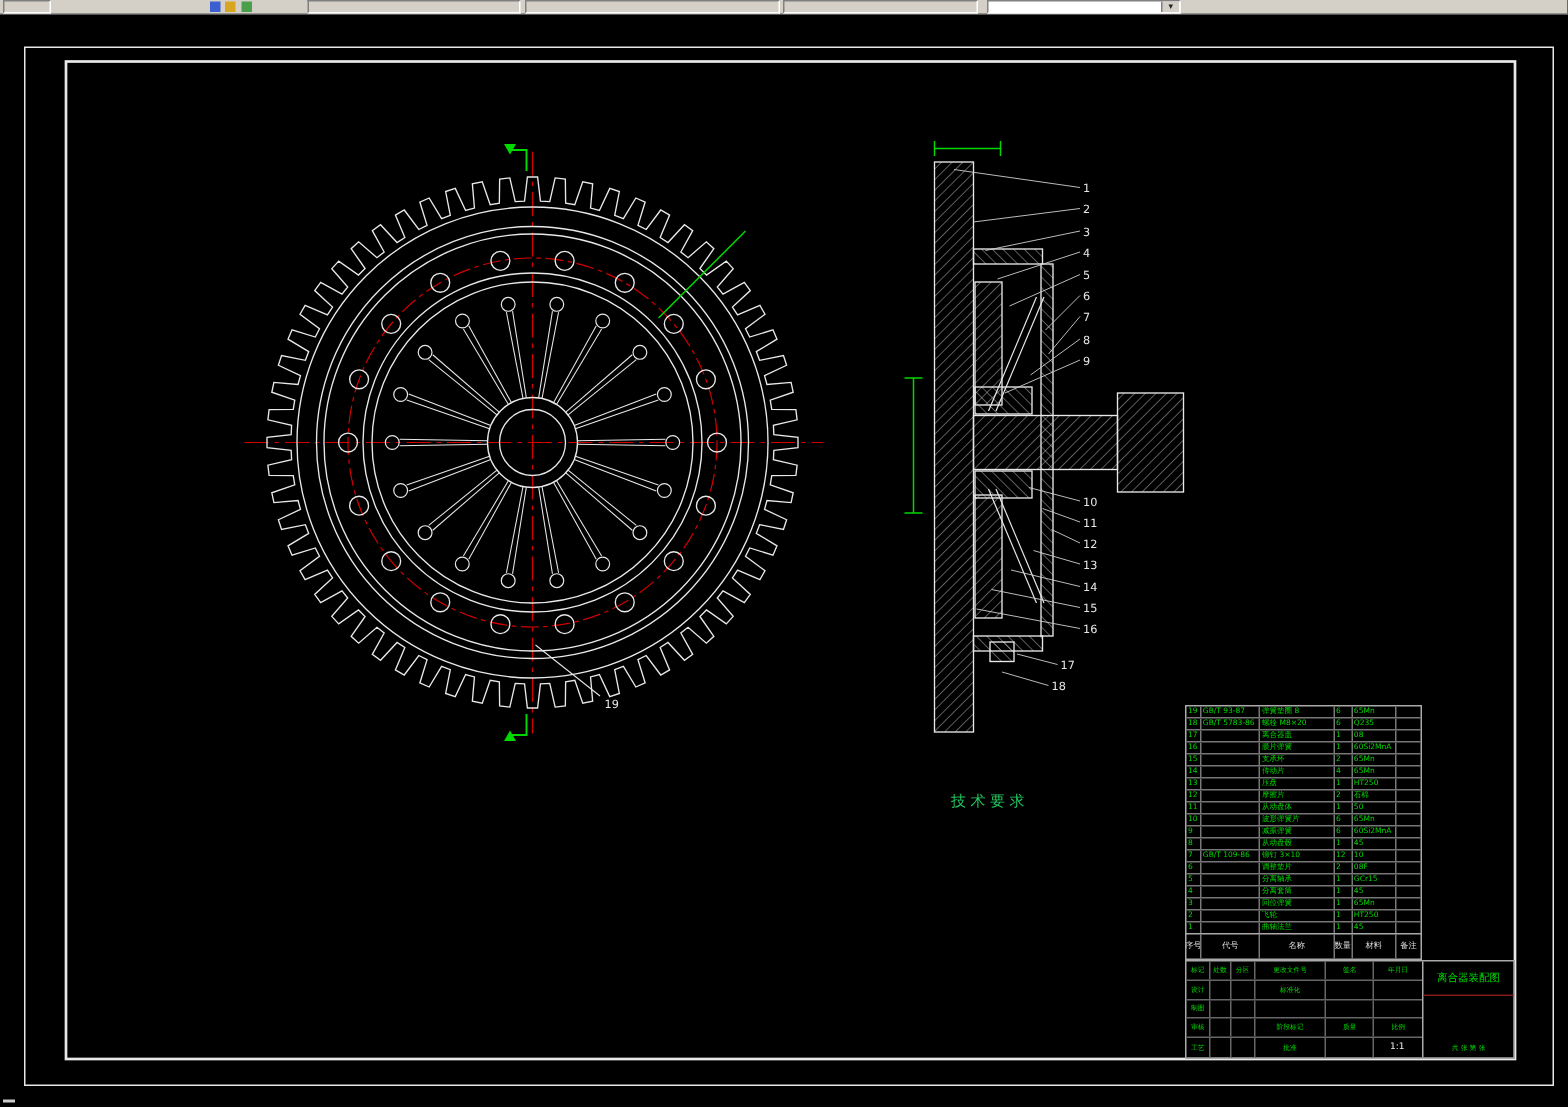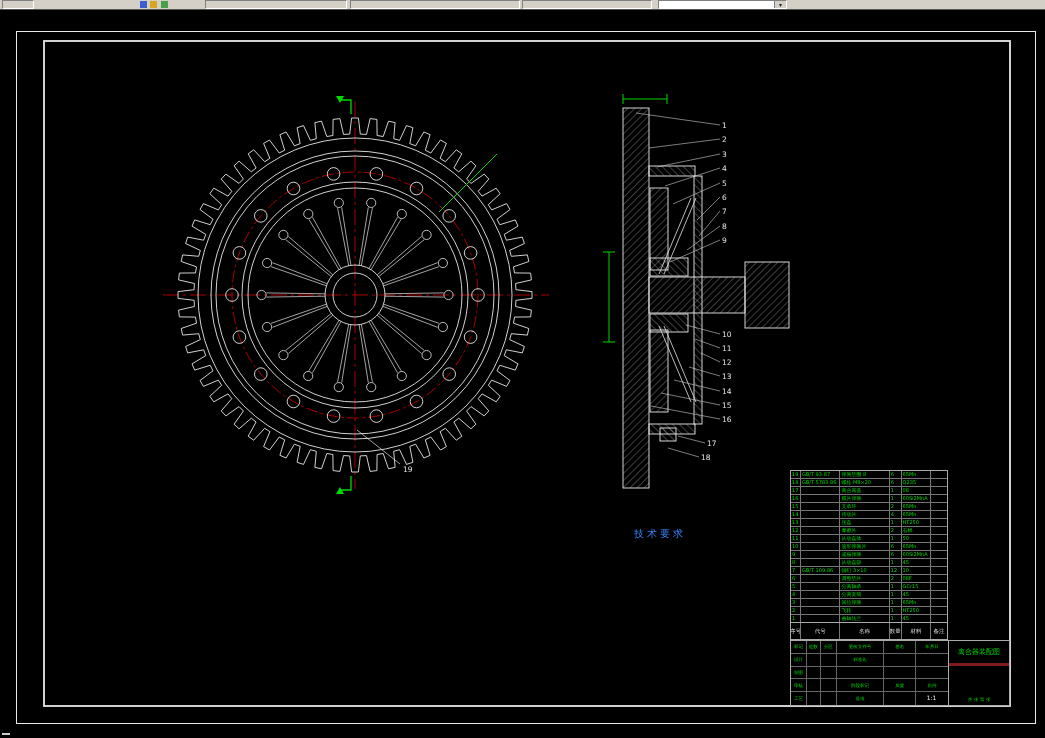--- a/index.html
+++ b/index.html
@@ -10,42 +10,42 @@
   .toolbar{position:absolute;top:0;left:0;width:1045px;height:9px;background:#d4d0c8;border-bottom:1px solid #555;z-index:5;}
   .tb-box{position:absolute;top:0;height:7px;background:#d4d0c8;border:1px solid;border-color:#808080 #ffffff #ffffff #808080;}
   .icon{position:absolute;top:1px;width:7px;height:7px;}
   .tb-combo{position:absolute;top:0;height:7px;background:#fff;border:1px solid;border-color:#808080 #ffffff #ffffff #808080;}
   .combo-text{position:absolute;left:2px;top:0;font-size:6px;line-height:8px;color:#111;white-space:nowrap;}
   .combo-arrow{position:absolute;right:0;top:0;width:11px;height:7px;background:#d4d0c8;border-left:1px solid #808080;font-size:6px;line-height:7px;text-align:center;color:#222;}
 
   svg#cad{position:absolute;left:0;top:0;z-index:1;}
 
   
-  .techreq{position:absolute;left:594px;top:527px;width:235px;color:#3b82f6;z-index:2;}
+  .techreq{position:absolute;left:594px;top:527px;width:235px;color:#22c55e;z-index:2;}
   .tr-title{font-size:10px;margin-left:40px;letter-spacing:3px;margin-bottom:5px;}
   .tr-line{font-size:6.5px;line-height:12px;white-space:nowrap;overflow:hidden;}
 
   
   .bom{position:absolute;left:790px;top:470px;width:158px;border:1px solid #aaa;border-bottom:none;box-sizing:border-box;z-index:2;}
   .bom-row{display:flex;height:8px;border-bottom:1px solid #777;box-sizing:border-box;}
   .bom-row:last-child{border-bottom:none;}
   .bom-cell{font-size:5px;line-height:7px;color:#00d800;overflow:hidden;white-space:nowrap;border-right:1px solid #777;padding:0 1px;box-sizing:border-box;}
   .bom-cell:last-child{border-right:none;}
   .bom-head{position:absolute;left:790px;top:622px;width:158px;height:18px;border:1px solid #aaa;display:flex;box-sizing:border-box;z-index:2;}
   .bom-head .bom-cell{color:#ddd;font-size:5.5px;display:flex;align-items:center;justify-content:center;height:100%;}
 
   
   .tblock{position:absolute;left:790px;top:640px;width:220px;height:66px;border:1px solid #aaa;box-sizing:border-box;z-index:2;}
   #tb-left{position:absolute;left:0;top:0;width:158px;height:100%;border-right:1px solid #aaa;box-sizing:border-box;}
   .tb-row{display:flex;height:12.8px;border-bottom:1px solid #666;box-sizing:border-box;}
   .tb-row:last-child{border-bottom:none;}
   .tb-cell{font-size:4.5px;color:#00d800;border-right:1px solid #666;overflow:hidden;display:flex;align-items:center;justify-content:center;white-space:nowrap;box-sizing:border-box;}
   .tb-cell:last-child{border-right:none;}
   #tb-right{position:absolute;left:158px;top:0;width:60px;height:100%;}
-  .tb-title{height:22px;display:flex;align-items:center;justify-content:center;color:#00d800;font-size:7px;border-bottom:3px solid #7f1d1d;white-space:nowrap;overflow:hidden;}
+  .tb-title{height:22px;display:flex;align-items:center;justify-content:center;color:#00d800;font-size:7px;border-bottom:1px solid #7f1d1d;white-space:nowrap;overflow:hidden;}
   .tb-sheet{position:absolute;bottom:3px;width:100%;text-align:center;color:#00d800;font-size:4.5px;white-space:nowrap;}
   .tb-scale{position:absolute;left:916px;top:692px;width:31px;height:12px;color:#eee;font-size:6px;text-align:center;line-height:12px;z-index:3;}
 
   .artifact{position:absolute;left:2px;top:733px;width:8px;height:2px;background:#ccc;z-index:2;}
 </style>
 </head>
 <body>
 
 <div class="screen">
 

